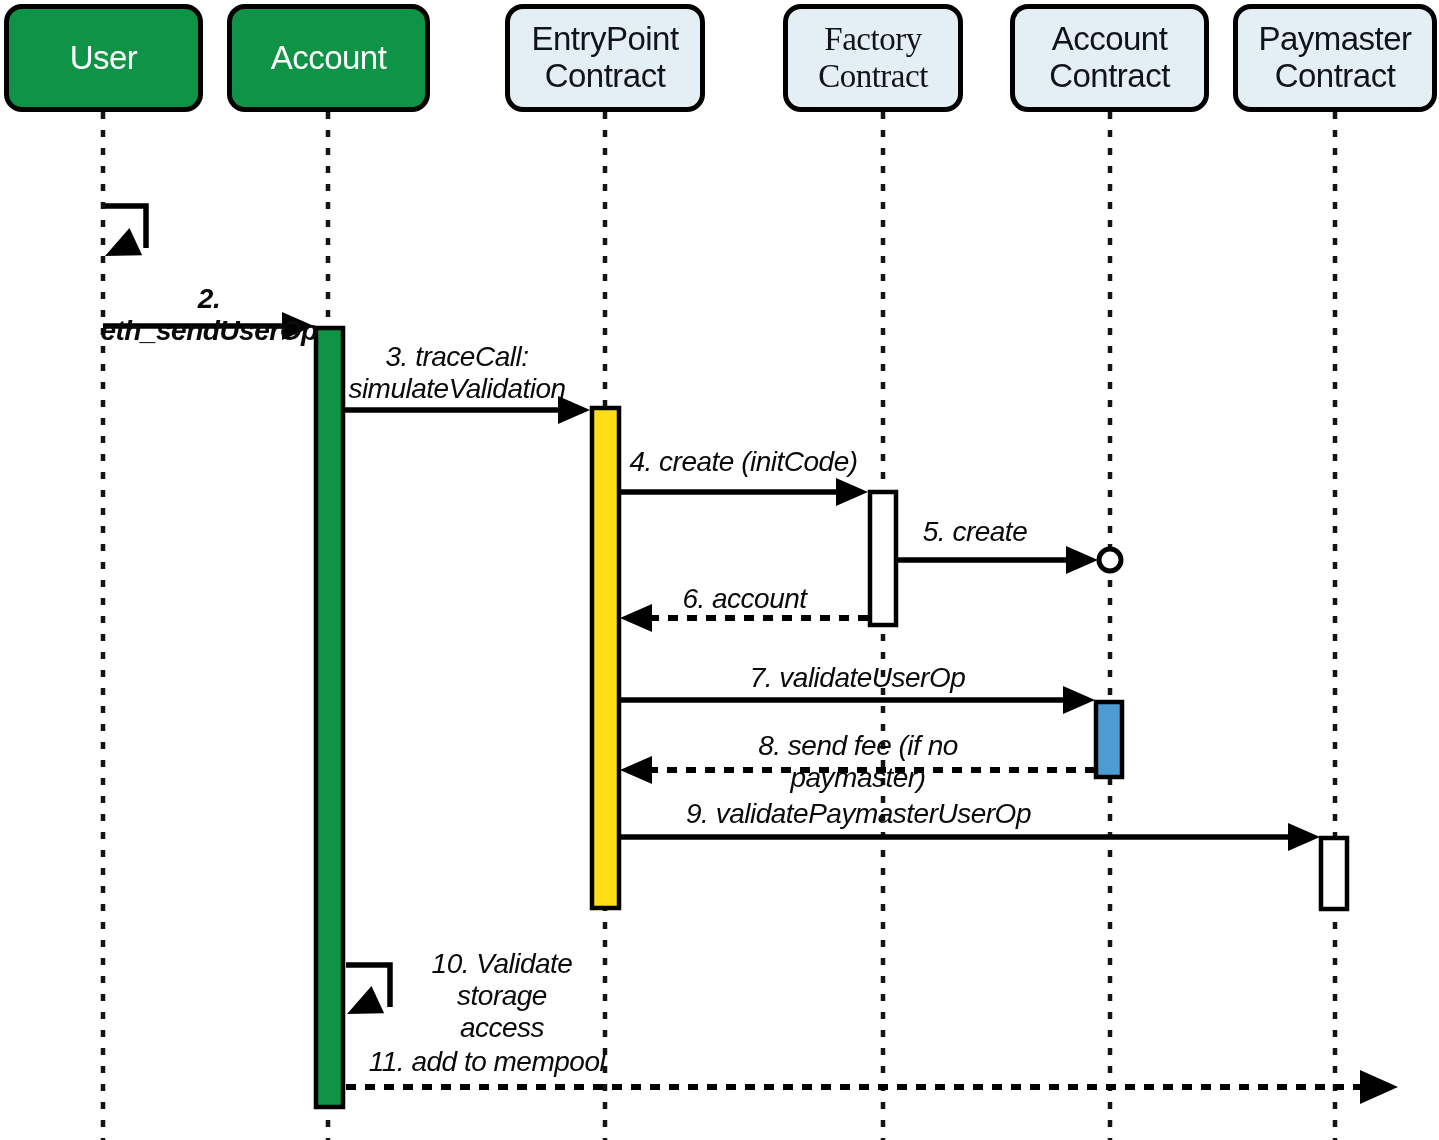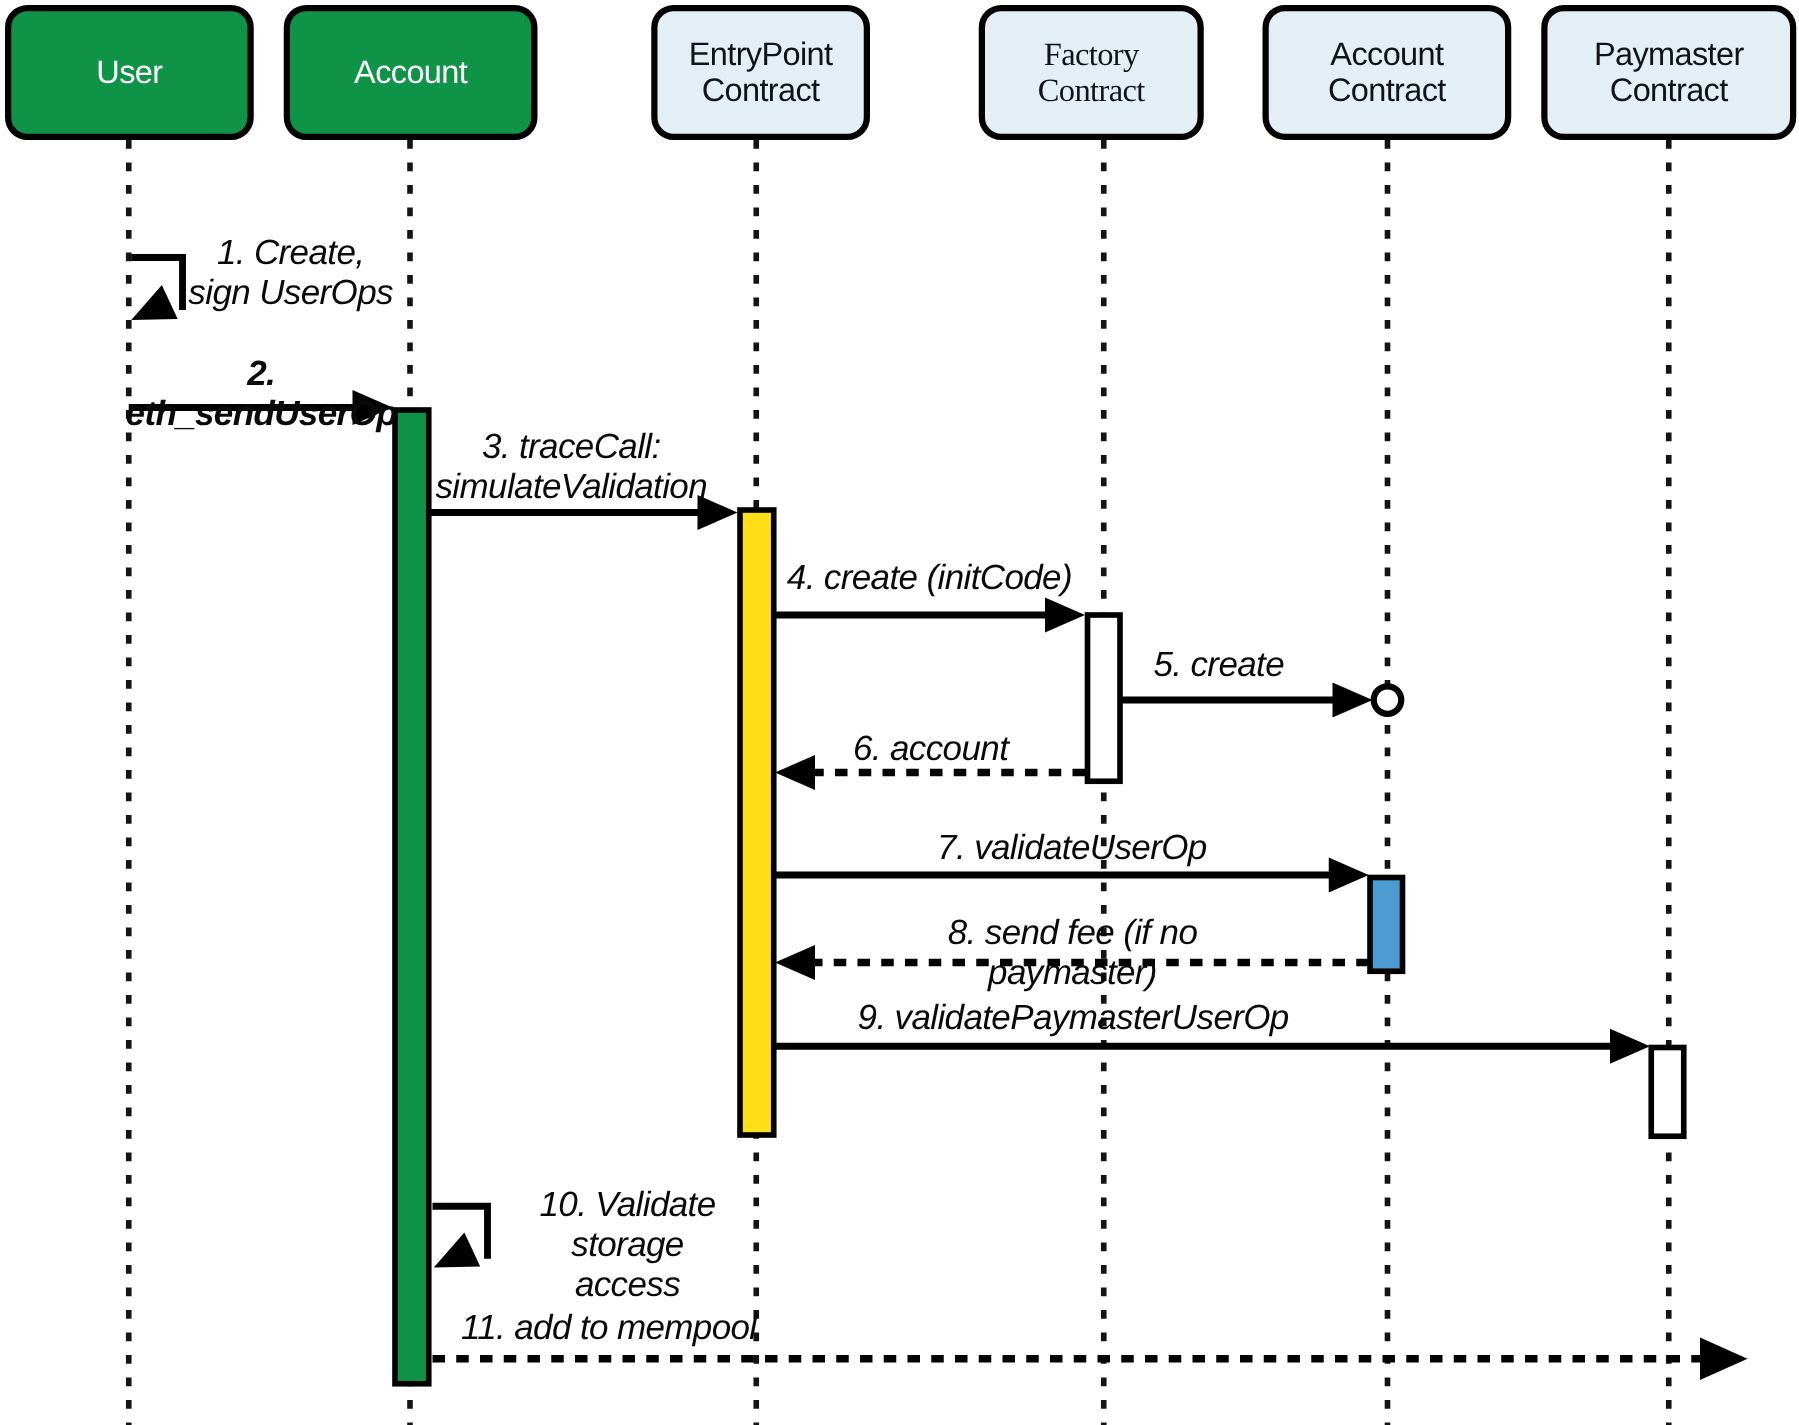--- a/index.html
+++ b/index.html
@@ -20,21 +20,21 @@
     position: absolute;
     top: 4px;
     height: 108px;
     box-sizing: border-box;
     border: 5px solid #000000;
     border-radius: 18px;
     display: flex;
     align-items: center;
     justify-content: center;
     text-align: center;
-    font-size: 26px;
+    font-size: 33px;
     line-height: 1.12;
     white-space: pre-line;
     letter-spacing: -0.5px;
   }
   .actor-green { background: #0E9347; color: #ffffff; }
   .actor-blue  { background: #E4EEF5; color: #101418; }
   .msg-label {
     position: absolute;
     font-style: italic;
     font-size: 28px;
@@ -114,31 +114,29 @@
     
     <rect class="bar" x="316" y="328" width="27" height="779" fill="#0E9347"></rect>
     <rect class="bar" x="592" y="408" width="27" height="500" fill="#FFDE17"></rect>
     <rect class="bar" x="870" y="492" width="26" height="133" fill="#FFFFFF"></rect>
     <rect class="bar" x="1096" y="702" width="26" height="75" fill="#4D9BD3"></rect>
     <rect class="bar" x="1321" y="838" width="26" height="71" fill="#FFFFFF"></rect>
   </svg>
 
   <div class="actor actor-green" style="left:4px;    width:199px;"><span>User</span></div>
   <div class="actor actor-green" style="left:227px;  width:203px;"><span>Account</span></div>
-  <div class="actor actor-blue" style="left:505px;  width:175px;margin-left:16px;"><span>EntryPoint
+  <div class="actor actor-blue" style="left:505px;  width:200px;"><span>EntryPoint
 Contract</span></div>
   <div class="actor actor-blue" style="left:783px;  width:180px;font-family:Liberation Serif, serif;"><span>Factory
 Contract</span></div>
   <div class="actor actor-blue" style="left:1010px; width:199px;"><span>Account
 Contract</span></div>
   <div class="actor actor-blue" style="left:1233px; width:204px;"><span>Paymaster
 Contract</span></div>
 
-  <div class="msg-label" style="left:135px; top:186px; width:195px;">1. Create,
-sign UserOps</div>
   <div class="msg-label" style="left:98px;  top:283px; width:222px;font-weight:bold;">2. eth_sendUserOp</div>
   <div class="msg-label" style="left:337px; top:341px; width:240px;">3. traceCall:
 simulateValidation</div>
   <div class="msg-label" style="left:621px; top:446px; width:245px;">4. create (initCode)</div>
   <div class="msg-label" style="left:900px; top:516px; width:150px;">5. create</div>
   <div class="msg-label" style="left:662px; top:583px; width:165px;">6. account</div>
   <div class="msg-label" style="left:735px; top:662px; width:245px;">7. validateUserOp</div>
   <div class="msg-label" style="left:688px; top:730px; width:340px;text-align:center;">8. send fee (if no paymaster)</div>
   <div class="msg-label" style="left:686px; top:798px; width:345px;">9. validatePaymasterUserOp</div>
   <div class="msg-label" style="left:412px; top:948px; width:180px;">10. Validate

